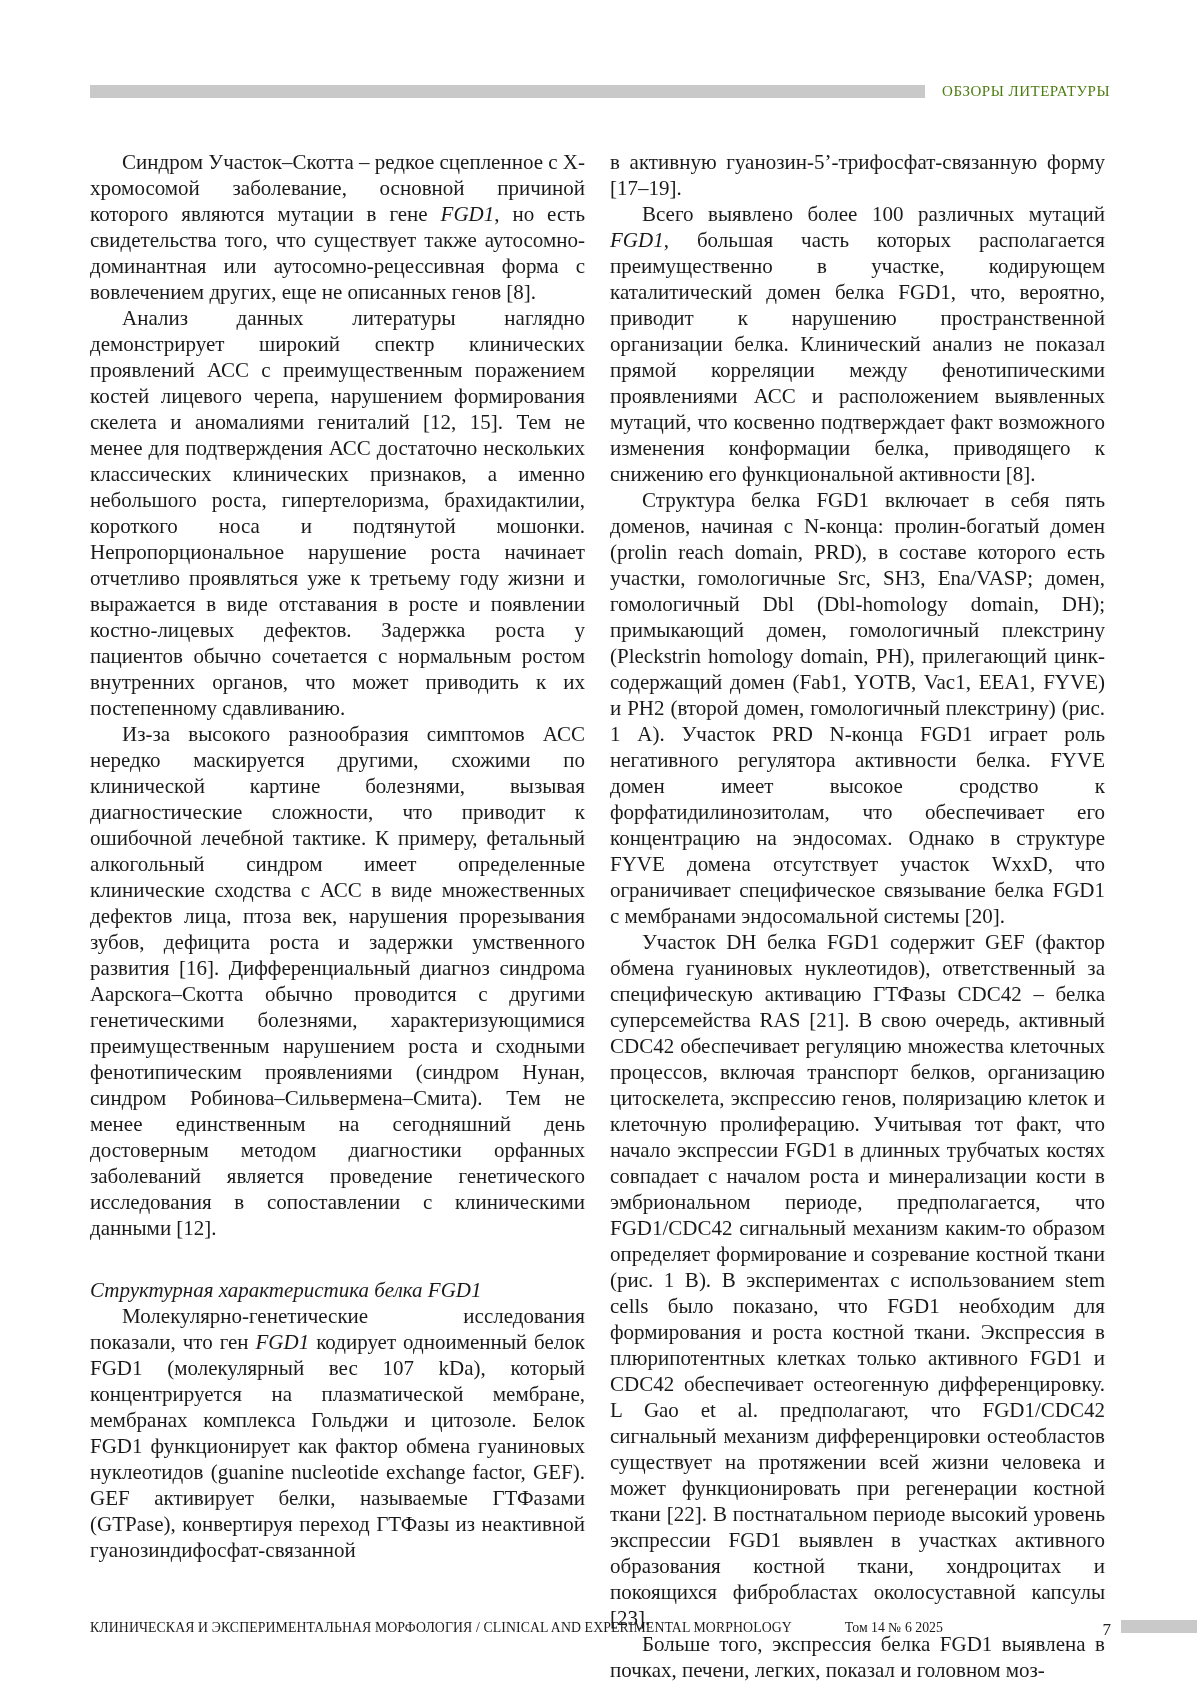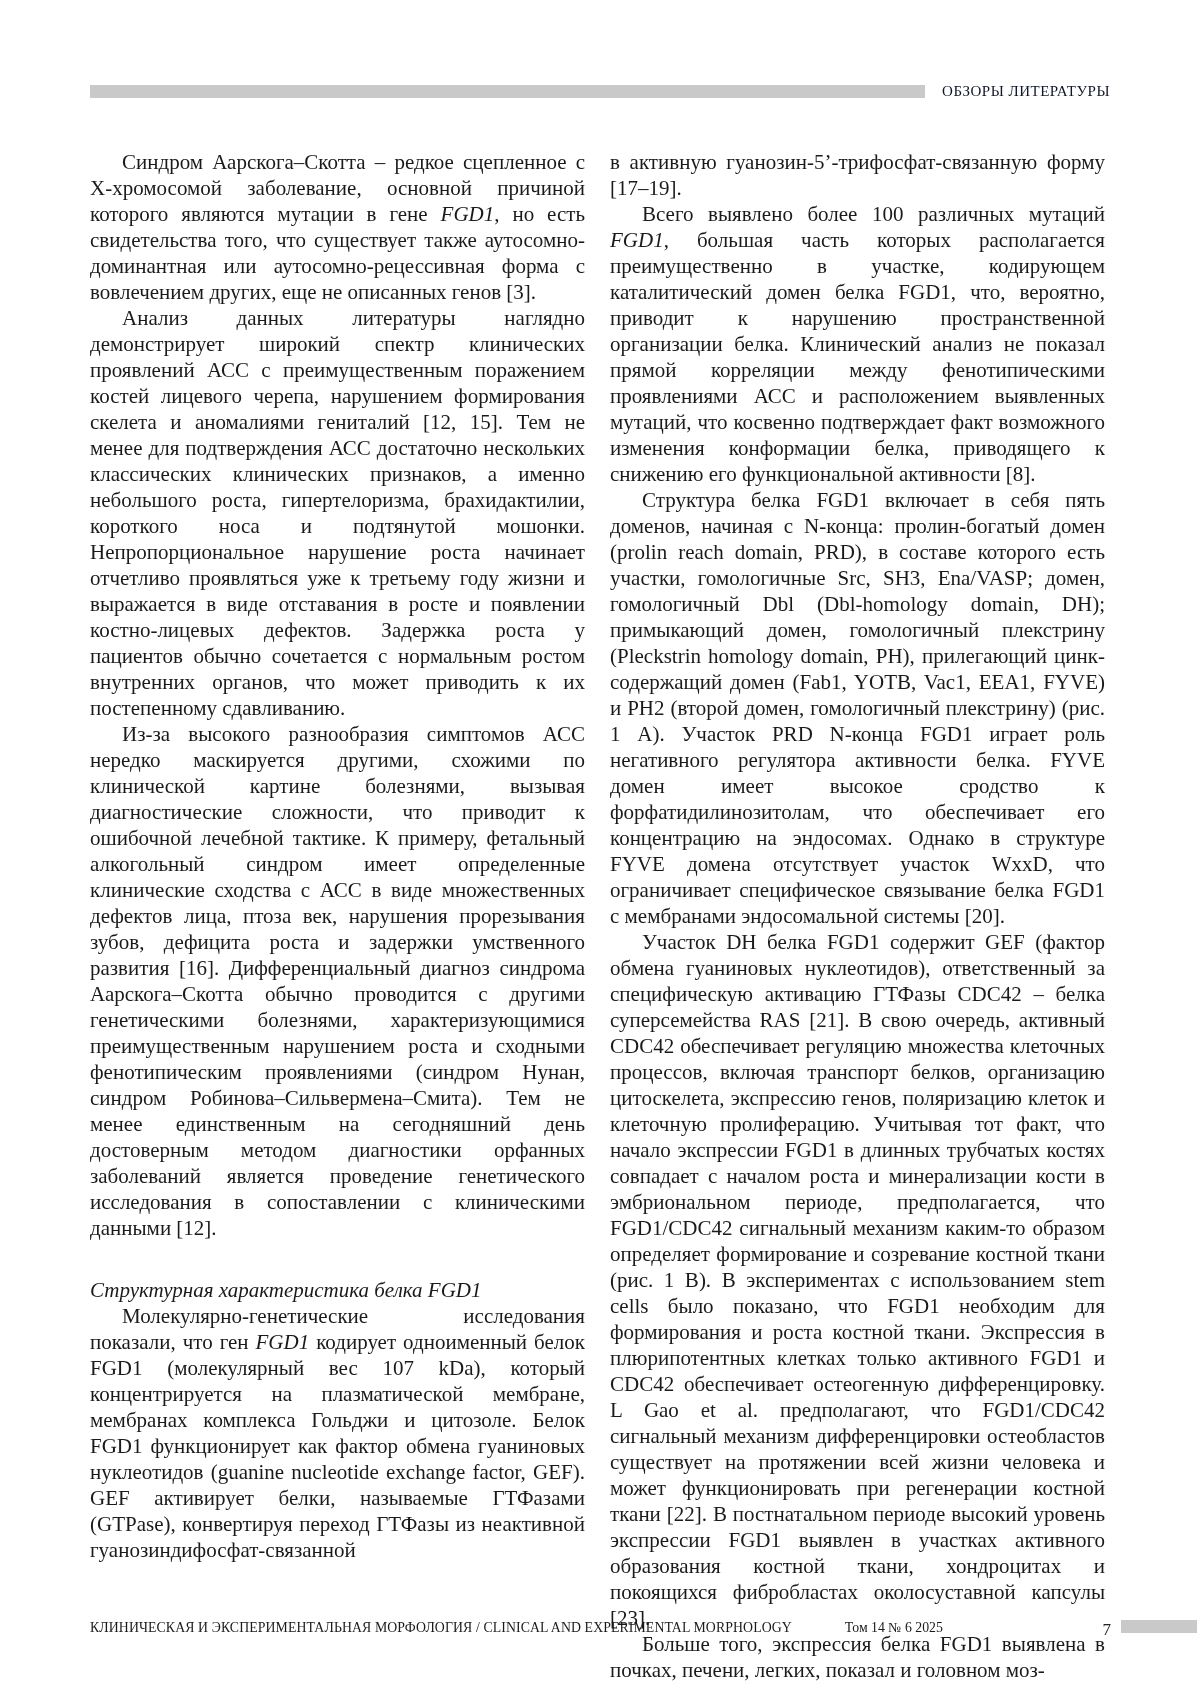--- a/index.html
+++ b/index.html
@@ -27,21 +27,21 @@
   .header-rule {
     flex: 1;
     height: 13px;
     background: #c9c9c9;
     margin-right: 17px;
   }
   .header-label {
     font-size: 15px;
     letter-spacing: 0.5px;
     white-space: nowrap;
-    color: #0f172a;
+    color: #4d7c0f;
   }
   
   .columns {
     display: flex;
     gap: 25px;
     margin-top: 49px;
   }
   .col {
     width: 495px;
     font-size: 21px;
@@ -97,21 +97,21 @@
 
 <div class="page">
 
   <div class="header-row">
     <div class="header-rule"></div>
     <div class="header-label">ОБЗОРЫ ЛИТЕРАТУРЫ</div>
   </div>
 
   <div class="columns">
     <div class="col">
-        <p><span>Синдром Аарскога–Скотта – редкое сцепленное с Х-хромосомой заболевание, основной причиной которого являются мутации в гене </span><i>FGD1</i><span>, но есть свидетельства того, что существует также аутосомно-доминантная или аутосомно-рецессивная форма с вовлечением других, еще не описанных генов [3].</span></p>
+        <p><span>Синдром Участок–Скотта – редкое сцепленное с Х-хромосомой заболевание, основной причиной которого являются мутации в гене </span><i>FGD1</i><span>, но есть свидетельства того, что существует также аутосомно-доминантная или аутосомно-рецессивная форма с вовлечением других, еще не описанных генов [8].</span></p>
         <p><span>Анализ данных литературы наглядно демонстрирует широкий спектр клинических проявлений АСС с преимущественным поражением костей лицевого черепа, нарушением формирования скелета и аномалиями гениталий [12, 15]. Тем не менее для подтверждения АСС достаточно нескольких классических клинических признаков, а именно небольшого роста, гипертелоризма, брахидактилии, короткого носа и подтянутой мошонки. Непропорциональное нарушение роста начинает отчетливо проявляться уже к третьему году жизни и выражается в виде отставания в росте и появлении костно-лицевых дефектов. Задержка роста у пациентов обычно сочетается с нормальным ростом внутренних органов, что может приводить к их постепенному сдавливанию.</span></p>
         <p><span>Из-за высокого разнообразия симптомов АСС нередко маскируется другими, схожими по клинической картине болезнями, вызывая диагностические сложности, что приводит к ошибочной лечебной тактике. К примеру, фетальный алкогольный синдром имеет определенные клинические сходства с АСС в виде множественных дефектов лица, птоза век, нарушения прорезывания зубов, дефицита роста и задержки умственного развития [16]. Дифференциальный диагноз синдрома Аарскога–Скотта обычно проводится с другими генетическими болезнями, характеризующимися преимущественным нарушением роста и сходными фенотипическим проявлениями (синдром Нунан, синдром Робинова–Сильвермена–Смита). Тем не менее единственным на сегодняшний день достоверным методом диагностики орфанных заболеваний является проведение генетического исследования в сопоставлении с клиническими данными [12].</span></p>
         <p class="heading"><i>Структурная характеристика белка FGD1</i></p>
         <p><span>Молекулярно-генетические исследования показали, что ген </span><i>FGD1</i><span> кодирует одноименный белок FGD1 (молекулярный вес 107 kDa), который концентрируется на плазматической мембране, мембранах комплекса Гольджи и цитозоле. Белок FGD1 функционирует как фактор обмена гуаниновых нуклеотидов (guanine nucleotide exchange factor, GEF). GEF активирует белки, называемые ГТФазами (GTPase), конвертируя переход ГТФазы из неактивной гуанозиндифосфат-связанной</span></p>
       </div>
     <div class="col">
         <p class="noindent"><span>в активную гуанозин-5’-трифосфат-связанную форму [17–19].</span></p>
         <p><span>Всего выявлено более 100 различных мутаций </span><i>FGD1</i><span>, большая часть которых располагается преимущественно в участке, кодирующем каталитический домен белка FGD1, что, вероятно, приводит к нарушению пространственной организации белка. Клинический анализ не показал прямой корреляции между фенотипическими проявлениями АСС и расположением выявленных мутаций, что косвенно подтверждает факт возможного изменения конформации белка, приводящего к снижению его функциональной активности [8].</span></p>
         <p><span>Структура белка FGD1 включает в себя пять доменов, начиная с N-конца: пролин-богатый домен (prolin reach domain, PRD), в составе которого есть участки, гомологичные Src, SH3, Ena/VASP; домен, гомологичный Dbl (Dbl-homology domain, DH); примыкающий домен, гомологичный плекстрину (Pleckstrin homology domain, PH), прилегающий цинк-содержащий домен (Fab1, YOTB, Vac1, EEA1, FYVE) и PH2 (второй домен, гомологичный плекстрину) (рис. 1 А). Участок PRD N-конца FGD1 играет роль негативного регулятора активности белка. FYVE домен имеет высокое сродство к форфатидилинозитолам, что обеспечивает его концентрацию на эндосомах. Однако в структуре FYVE домена отсутствует участок WxxD, что ограничивает специфическое связывание белка FGD1 с мембранами эндосомальной системы [20].</span></p>
         <p><span>Участок DH белка FGD1 содержит GEF (фактор обмена гуаниновых нуклеотидов), ответственный за специфическую активацию ГТФазы CDC42 – белка суперсемейства RAS [21]. В свою очередь, активный CDC42 обеспечивает регуляцию множества клеточных процессов, включая транспорт белков, организацию цитоскелета, экспрессию генов, поляризацию клеток и клеточную пролиферацию. Учитывая тот факт, что начало экспрессии FGD1 в длинных трубчатых костях совпадает с началом роста и минерализации кости в эмбриональном периоде, предполагается, что FGD1/CDC42 сигнальный механизм каким-то образом определяет формирование и созревание костной ткани (рис. 1 B). В экспериментах с использованием stem cells было показано, что FGD1 необходим для формирования и роста костной ткани. Экспрессия в плюрипотентных клетках только активного FGD1 и CDC42 обеспечивает остеогенную дифференцировку. L Gao et al. предполагают, что FGD1/CDC42 сигнальный механизм дифференцировки остеобластов существует на протяжении всей жизни человека и может функционировать при регенерации костной ткани [22]. В постнатальном периоде высокий уровень экспрессии FGD1 выявлен в участках активного образования костной ткани, хондроцитах и покоящихся фибробластах околосуставной капсулы [23].</span></p>

